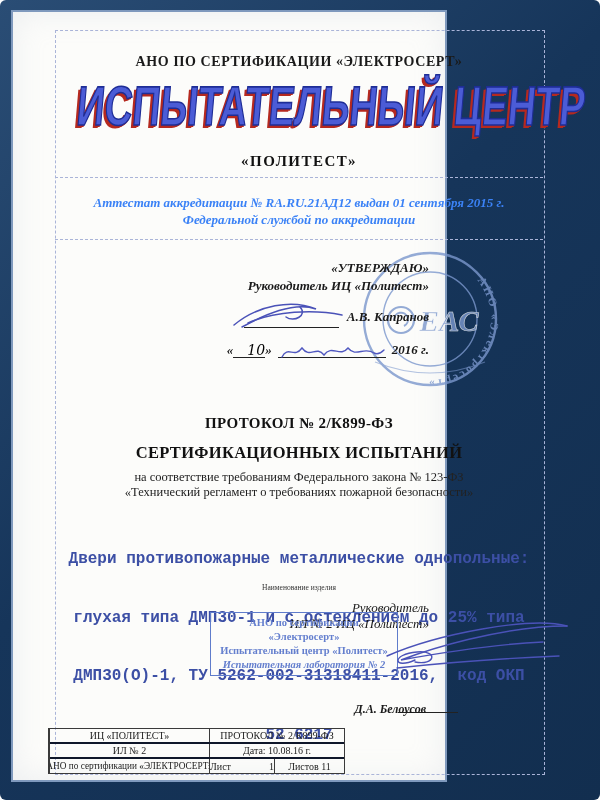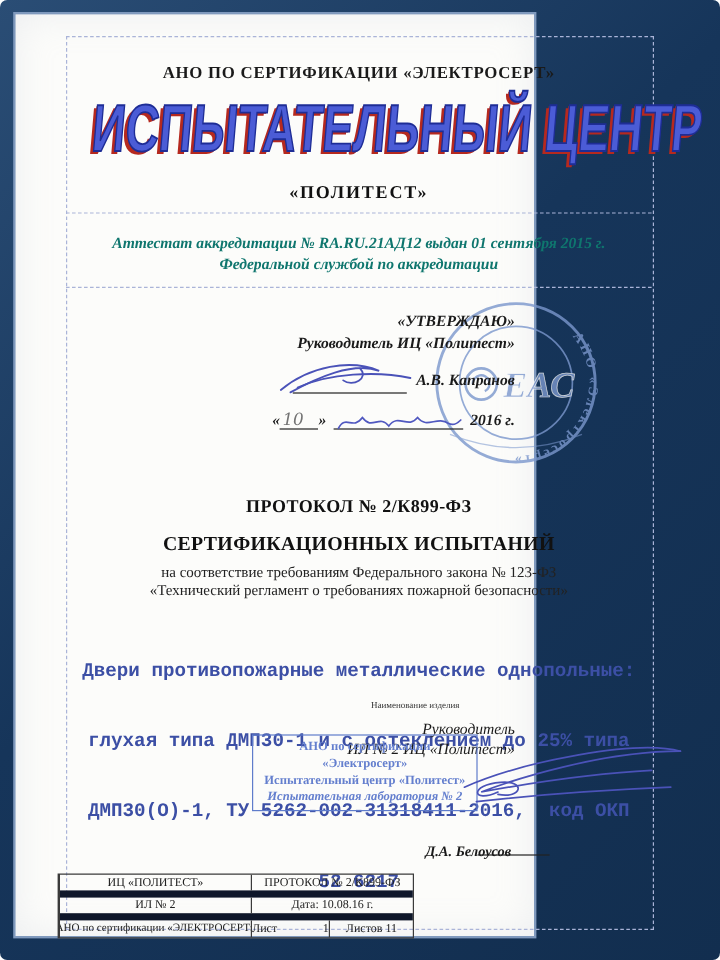--- a/index.html
+++ b/index.html
@@ -6,47 +6,47 @@
   .canvas{position:relative;width:600px;height:800px;background:linear-gradient(135deg,#2a4d75 0%,#16355a 45%,#122e4f 100%);border-radius:6px;overflow:hidden;font-family:"Liberation Serif",serif;}
   .page{position:absolute;left:13px;top:12px;width:432px;height:768px;background:#fcfcfa;box-shadow:0 0 0 2px #7f99bd, inset 0 0 30px rgba(190,198,215,.25);}
   .dashed-frame{position:absolute;left:42px;top:18px;width:488px;height:743px;border:1px dashed #aab4d8;}
   .content{position:absolute;left:42px;top:0;width:488px;height:768px;}
   .divider{position:absolute;left:0;width:488px;border-top:1px dashed #aab4d8;}
   .center{text-align:center;width:100%;position:absolute;}
   .org-header{top:42px;font-weight:bold;font-size:14px;letter-spacing:.6px;color:#1a1a1a;}
   .logo{top:58px;height:74px;line-height:74px;}
   .logo-text{display:inline-block;font-family:"Liberation Sans",sans-serif;font-weight:bold;font-size:42px;color:#4b5cd6;-webkit-text-stroke:1.2px #1e2d96;transform:scale(.92,1.32) skewX(-7deg);text-shadow:-3px 2px 0 #b5291f,-1px 1px 0 #b5291f;white-space:nowrap;}
   .logo-sub{top:141px;font-weight:bold;font-size:15px;letter-spacing:1.5px;color:#111;}
-  .accred{top:182px;font-weight:bold;font-style:italic;font-size:13px;line-height:17px;color:#0f766e;}
+  .accred{top:182px;font-weight:bold;font-style:italic;font-size:13px;line-height:17px;color:#3b82f6;}
   .approval{position:absolute;right:16px;top:248px;width:280px;text-align:right;font-weight:bold;font-style:italic;font-size:13px;color:#1a1a1a;z-index:3;}
   .approval .row{margin-bottom:2px;}
   .sig-row{margin-top:15px;display:flex;justify-content:flex-end;align-items:flex-start;}
   .sigline{display:inline-block;width:95px;border-bottom:1px solid #222;position:relative;height:18px;}
   .sigline svg{position:absolute;left:-14px;bottom:-4px;}
   .sig-name{margin-left:8px;white-space:nowrap;}
   .date-row{margin-top:12px;display:flex;justify-content:flex-end;align-items:flex-end;font-weight:bold;font-style:italic;}
   .dayline{display:inline-block;width:32px;border-bottom:1px solid #222;position:relative;height:17px;text-align:center;}
-  .day-hand{position:absolute;left:2px;bottom:-1px;color:#737373;font-family:"DejaVu Serif",serif;font-style:italic;font-size:14px;font-weight:normal;}
+  .day-hand{position:absolute;left:14px;bottom:-1px;color:#000000;font-family:"DejaVu Serif",serif;font-style:italic;font-size:14px;font-weight:normal;}
   .monthline{display:inline-block;width:108px;border-bottom:1px solid #222;position:relative;height:17px;margin:0 6px;}
   .monthline svg{position:absolute;left:0;bottom:-8px;}
   .stamp-round{position:absolute;left:332px;top:222px;z-index:2;opacity:.8;}
   .proto-title{top:403px;font-weight:bold;font-size:15px;letter-spacing:.4px;color:#111;}
   .cert-title{top:431px;font-weight:bold;font-size:16.5px;letter-spacing:.3px;color:#111;}
   .basis1{top:458px;font-size:12.5px;color:#222;}
   .basis2{top:473px;font-size:12.5px;color:#222;}
   .product{top:499px;font-family:"Liberation Mono",monospace;font-weight:bold;font-size:16px;line-height:19.5px;color:#3c4fa5;white-space:pre;}
-  .caption{top:571px;font-size:7.5px;color:#333;padding-left:47px;}
+  .caption{top:571px;font-size:7.5px;color:#333;}
   .lab-role{position:absolute;right:16px;top:588px;text-align:right;font-weight:normal;font-style:italic;font-size:13px;line-height:16px;color:#1a1a1a;margin-left:14px;}
   .stamp-box{position:absolute;left:197px;top:600px;width:188px;height:64px;border:1.5px solid #5f7ccb;text-align:center;color:#647fce;font-size:10.5px;font-weight:bold;line-height:14px;padding-top:3px;box-sizing:border-box;z-index:1;}
   .stamp-box .it{font-style:italic;}
   .belousov-sig{position:absolute;left:368px;top:598px;z-index:2;}
   .belousov-line{position:absolute;left:385px;top:700px;width:60px;border-top:1px solid #222;}
   .belousov-name{position:absolute;right:19px;top:690px;font-weight:bold;font-style:italic;font-size:12px;color:#1a1a1a;}
   .ftable{position:absolute;left:35px;top:716px;width:294px;border:1px solid #3a3a3a;border-left:2px solid #3a3a3a;font-size:10px;color:#222;background:transparent;z-index:2;}
-  .t-row{display:flex;border-bottom:6px solid #0f172a;}
+  .t-row{display:flex;border-bottom:2px solid #0f172a;}
   .t-row:last-child{border-bottom:none;}
   .t-cell{display:flex;align-items:center;justify-content:center;box-sizing:border-box;border-right:1px solid #3a3a3a;height:13px;overflow:hidden;white-space:nowrap;}
   .t-cell:last-child{border-right:none;}
   .cL{width:160px;}
   .cR{flex:1;}
   .cM{width:65px;justify-content:space-between;}
   .r3{height:14px;}
   .r3 .t-cell{height:14px;}
   .small-font{font-size:9.3px;}
   svg{display:block;}

